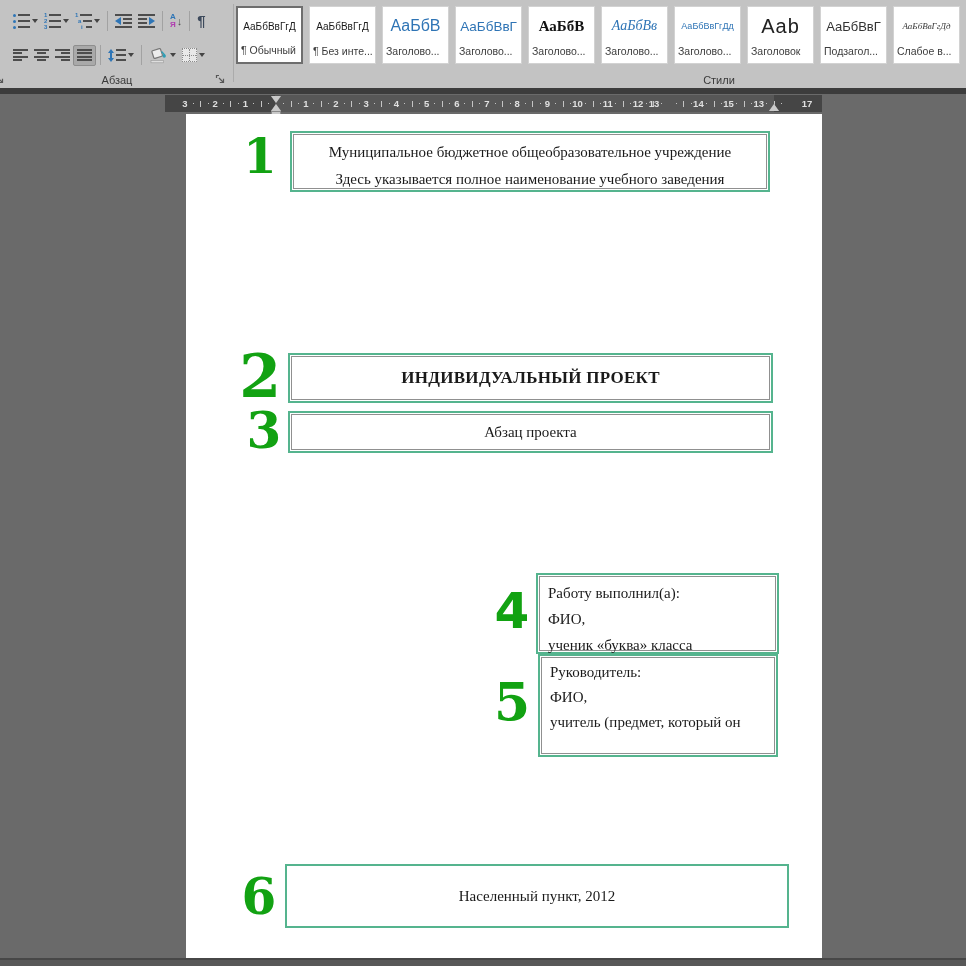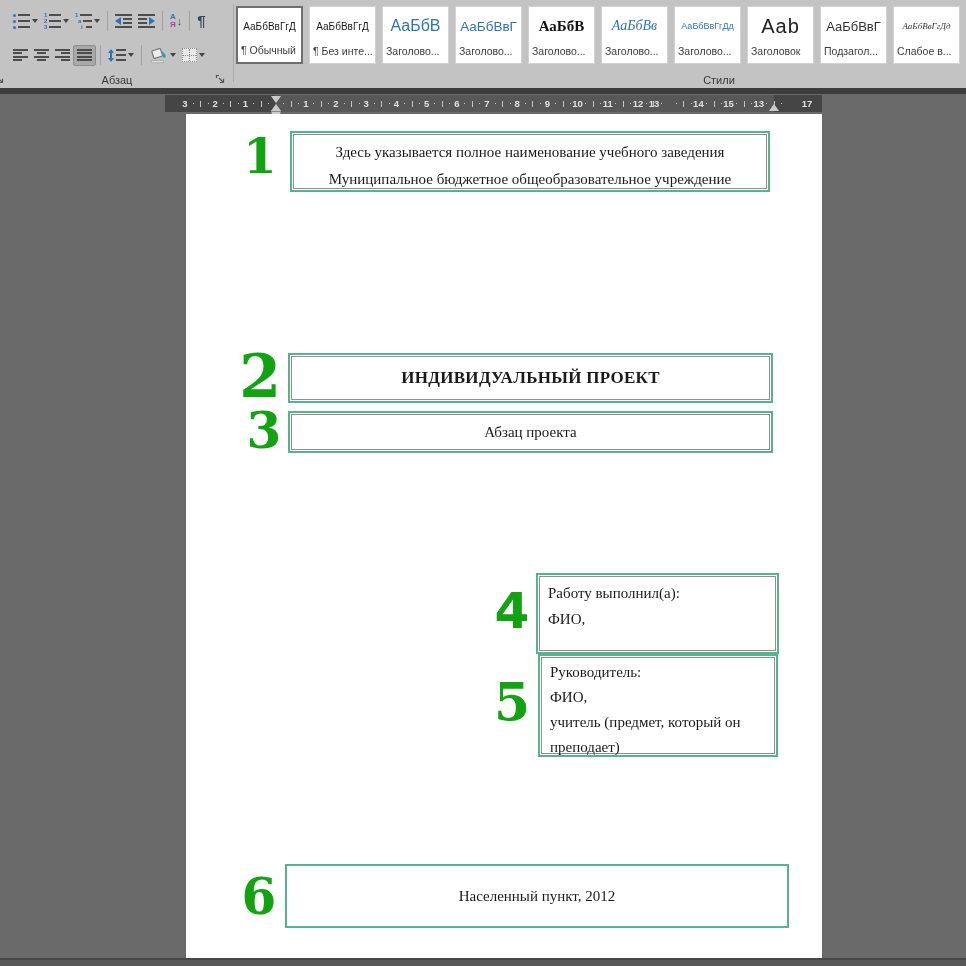--- a/index.html
+++ b/index.html
@@ -467,22 +467,22 @@
   <span class="marker mk-firstline"></span>
   <span class="marker mk-hanging"></span>
   <span class="mk-leftbox"></span>
   <span class="marker mk-right"></span>
 
   <div class="page">
 
     <div class="tealbox box1">
       <span class="inner"></span>
       <div class="content txt-center">
+        <div>Муниципальное бюджетное общеобразовательное учреждение</div>
         <div>Здесь указывается полное наименование учебного заведения</div>
-        <div>Муниципальное бюджетное общеобразовательное учреждение</div>
       </div>
     </div>
     <div class="gnum gnum1">1</div>
 
     <div class="tealbox box2">
       <span class="inner"></span>
       <div class="content txt-center vcenter">ИНДИВИДУАЛЬНЫЙ ПРОЕКТ</div>
     </div>
     <div class="gnum gnum2">2</div>
 
@@ -490,31 +490,31 @@
       <span class="inner"></span>
       <div class="content txt-center vcenter">Абзац проекта</div>
     </div>
     <div class="gnum gnum3">3</div>
 
     <div class="tealbox box4">
       <span class="inner"></span>
       <div class="content">
         <div>Работу выполнил(а):</div>
         <div>ФИО,</div>
+        <div>ученик «буква» класса</div>
       </div>
     </div>
     <div class="gnum gnum4">4</div>
 
     <div class="tealbox box5">
       <span class="inner"></span>
       <div class="content">
         <div>Руководитель:</div>
         <div>ФИО,</div>
         <div>учитель (предмет, который он</div>
-        <div>преподает)</div>
       </div>
     </div>
     <div class="gnum gnum5">5</div>
 
     <div class="tealbox box6">
       <div class="content txt-center vcenter">Населенный пункт, 2012</div>
     </div>
     <div class="gnum gnum6">6</div>
 
   </div>

